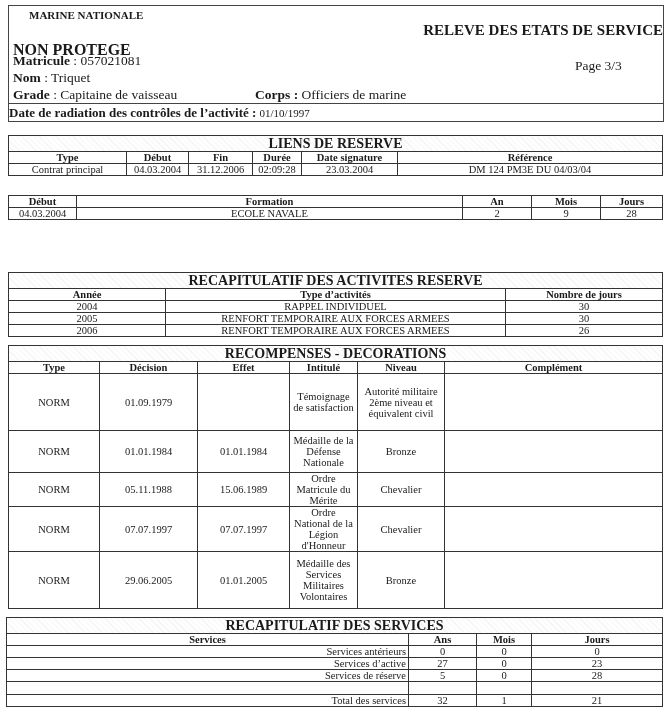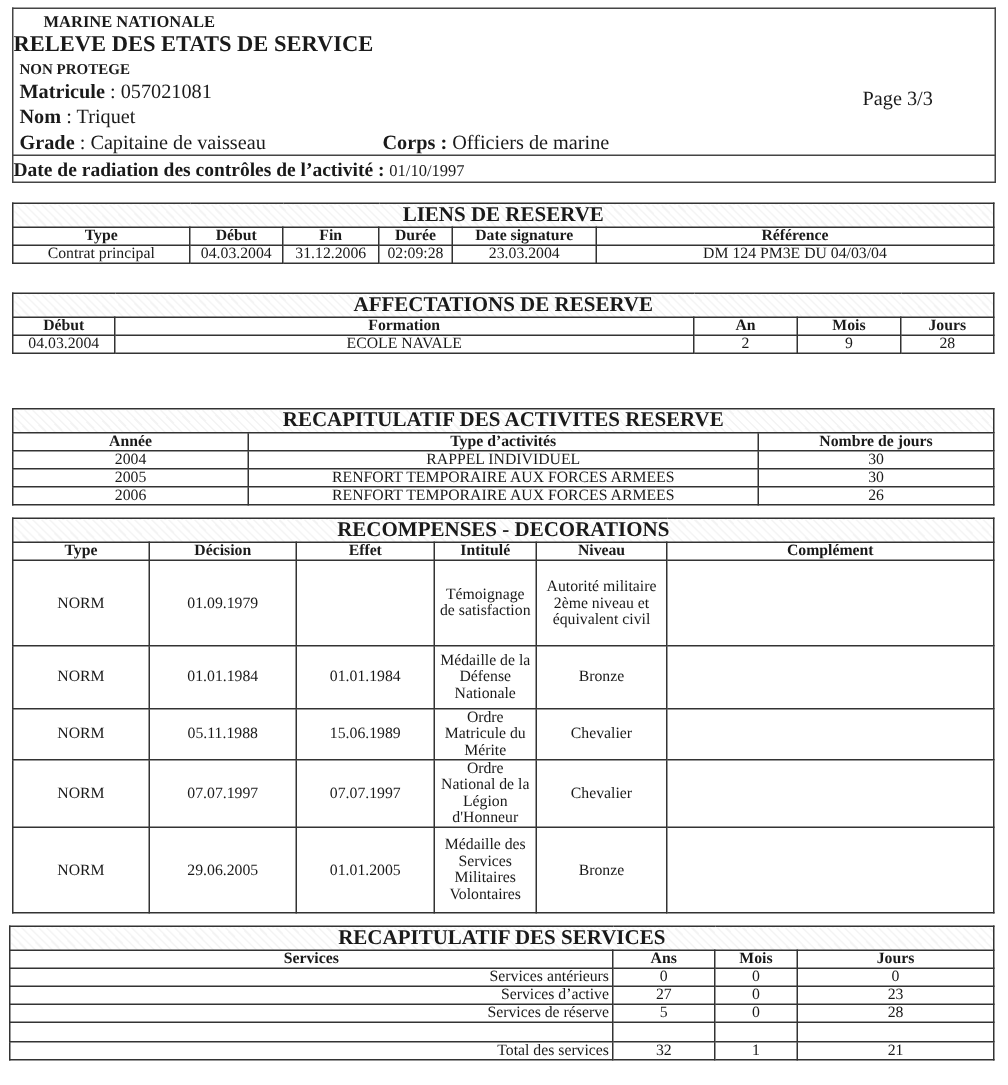--- a/index.html
+++ b/index.html
@@ -18,22 +18,22 @@
   #header { left: 8px; top: 5px; width: 654px; height: 98px; border: 1px solid #444; border-bottom: none; }
   #radiation { left: 8px; top: 103px; width: 654px; height: 17px; border: 1px solid #444; text-align: left;
                font-size: 13px; line-height: 17px; }
   .hb { font-weight: bold; }
 </style>
 </head>
 <body>
 
 <div id="header" class="abs">
   <div class="abs hb" style="left:20px;top:3px;font-size:11px;">MARINE NATIONALE</div>
-  <div class="abs hb" style="left:0;width:654px;top:16px;text-align:left;font-size:15px;">RELEVE DES ETATS DE SERVICE</div>
-  <div class="abs hb" style="left:4px;top:35px;font-size:10px;text-align:center;">NON PROTEGE</div>
+  <div class="abs hb" style="left:0;width:654px;top:16px;text-align:right;font-size:15px;">RELEVE DES ETATS DE SERVICE</div>
+  <div class="abs hb" style="left:4px;top:35px;font-size:16px;text-align:center;">NON PROTEGE</div>
   <div class="abs" style="left:4px;top:47px;font-size:13.5px;">
     <span class="hb">Matricule</span>
     <span>: 057021081</span>
   </div>
   <div class="abs" style="left:4px;top:64px;font-size:13.5px;">
     <span class="hb">Nom</span>
     <span>: Triquet</span>
   </div>
   <div class="abs" style="left:4px;top:81px;font-size:13.5px;">
     <span class="hb">Grade</span>
@@ -84,23 +84,20 @@
 
 <table style="left:8px;top:195px;width:655px;">
   <colgroup>
       <col style="width:68px">
       <col style="width:386px">
       <col style="width:69px">
       <col style="width:69px">
       <col>
     </colgroup>
   <tbody>
-      <tr class="title-row">
-        <td colspan="5">AFFECTATIONS DE RESERVE</td>
-      </tr>
   <tr>
     <th>Début</th>
     <th>Formation</th>
     <th>An</th>
     <th>Mois</th>
     <th>Jours</th>
   </tr>
   <tr>
     <td>04.03.2004</td>
     <td>ECOLE NAVALE</td>

